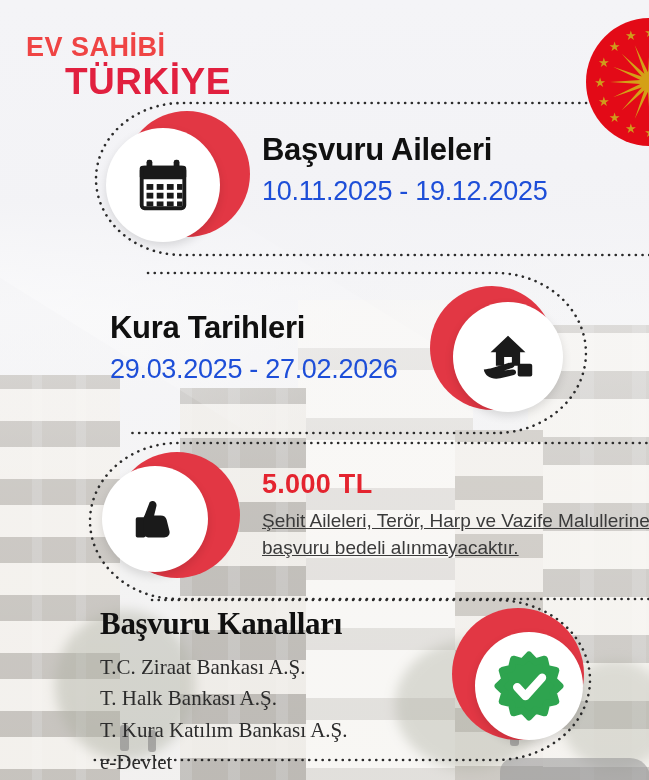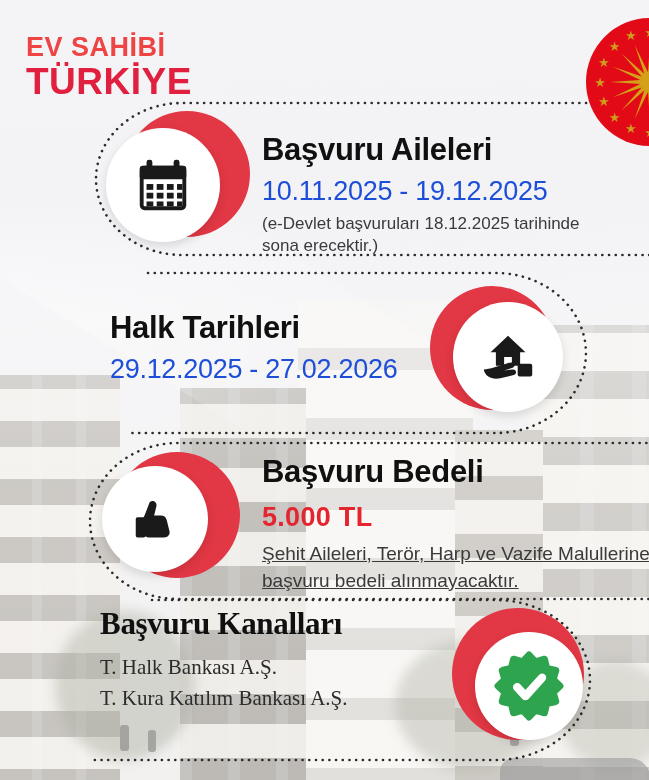--- a/index.html
+++ b/index.html
@@ -37,21 +37,21 @@
     background:linear-gradient(180deg,rgba(244,244,247,1) 0%,rgba(243,243,246,.97) 26%,rgba(252,252,253,.62) 40%,rgba(255,255,255,.47) 62%,rgba(255,255,255,.4) 100%);}
   .streak1{position:absolute;z-index:1;left:-120px;top:-80px;width:560px;height:420px;transform:rotate(32deg);
     background:linear-gradient(90deg,rgba(255,255,255,.8),rgba(255,255,255,0));}
   .streak2{position:absolute;z-index:1;left:240px;top:-60px;width:420px;height:380px;transform:rotate(32deg);
     background:linear-gradient(90deg,rgba(214,214,219,.35),rgba(255,255,255,0));}
   
   .overlay-svg{position:absolute;left:0;top:0;z-index:2;}
   
   .logo{position:absolute;left:26px;top:34px;z-index:3;line-height:1;}
   .logo-line1{font-weight:bold;font-size:27px;letter-spacing:.5px;color:#ef4444;}
-  .logo-line2{font-weight:bold;font-size:37px;letter-spacing:.5px;color:#e1203f;margin-top:2px;}
+  .logo-line2{font-weight:bold;font-size:37px;letter-spacing:.5px;color:#e1203f;margin-top:2px;margin-left:39px;}
   
   .seal{position:absolute;left:578px;top:8px;z-index:3;}
   
   .icon-wrap{position:absolute;z-index:3;}
   .circle{position:absolute;border-radius:50%;}
   .red-c{background:#e23744;}
   .white-c{background:#ffffff;display:flex;align-items:center;justify-content:center;
     box-shadow:0 4px 10px rgba(0,0,0,.12);}
   
   .sec-text{position:absolute;z-index:4;color:#101010;}
@@ -143,29 +143,25 @@
           <rect x="25.5" y="49" width="7" height="5"></rect>
           <rect x="36" y="49" width="7" height="5"></rect>
           <rect x="46.5" y="49" width="5.5" height="5"></rect>
       </g>
     </svg>
   </div>
 </div>
 <div class="sec-text" style="left:262px;top:134px;">
   <div class="sec-title">Başvuru Aileleri</div>
   <div class="sec-date">10.11.2025 - 19.12.2025</div>
-  <div class="sec-note">
-    <div class="nowrap">(e-Devlet başvuruları 18.12.2025 tarihinde</div>
-    <div>sona erecektir.)</div>
-  </div>
 </div>
 
 <div class="sec-text" style="left:110px;top:312px;">
-  <div class="sec-title">Halk Tarihleri</div>
-  <div class="sec-date">29.12.2025 - 27.02.2026</div>
+  <div class="sec-title">Kura Tarihleri</div>
+  <div class="sec-date">29.03.2025 - 27.02.2026</div>
 </div>
 <div class="icon-wrap" style="left:424px;top:280px;width:150px;height:140px;">
   <div class="circle red-c" style="left:6px;top:6px;width:124px;height:124px;"></div>
   <div class="circle white-c" style="left:29px;top:22px;width:110px;height:110px;">
     <svg width="62" height="62" viewBox="0 0 64 64">
       <path d="M32 10 L50 27 H44.5 V41 H36 v-9 h-8 v9 h-8.5 V27 H14 Z" fill="#1a1a1a"></path>
       <rect x="42" y="39" width="15" height="13" rx="2" fill="#1a1a1a"></rect>
       <path d="M7 45 c1 7 9 11 17 9 l14 -3.5 c3.5 -1 3 -6 -1.5 -5.5 l-8.5 1 c9 -2.5 11.5 -3.5 10.5 -6.5 c-0.8 -2.6 -4 -2 -7 -1 l-15 4.5 c-4 1.2 -6 1 -9.5 2 z" fill="#1a1a1a"></path>
     </svg>
   </div>
@@ -174,33 +170,34 @@
 <div class="icon-wrap" style="left:96px;top:448px;width:150px;height:140px;">
   <div class="circle red-c" style="left:18px;top:4px;width:126px;height:126px;"></div>
   <div class="circle white-c" style="left:6px;top:18px;width:106px;height:106px;">
     <svg width="56" height="56" viewBox="0 0 64 64">
       <rect x="10" y="30" width="11" height="23" rx="2" fill="#1a1a1a"></rect>
       <path d="M24 53 h18.5 c4 0 7 -3.2 6 -7.2 l-3.2 -13 c-0.8 -3 -3.2 -4.8 -6.8 -4.8 h-7.5 l2.6 -10.5 c1 -4 -2.6 -7.3 -5.8 -5.8 l-1.8 0.9 -5.6 14.4 -1.4 3 v21 z" fill="#1a1a1a"></path>
     </svg>
   </div>
 </div>
 <div class="sec-text" style="left:262px;top:456px;">
-  <div class="sec-title">Başvuru Bedeli</div>
   <div class="amount">5.000 TL</div>
   <div class="body-note">
     <div class="nowrap">Şehit Aileleri, Terör, Harp ve Vazife Malullerine</div>
     <div class="nowrap">başvuru bedeli alınmayacaktır.</div>
   </div>
 </div>
 
 <div class="sec-text" style="left:100px;top:608px;font-family:Liberation Serif, serif;">
   <div class="sec-title">Başvuru Kanalları</div>
   <div class="channels">
+    <div>T.C. Ziraat Bankası A.Ş.</div>
     <div>T. Halk Bankası A.Ş.</div>
     <div class="nowrap">T. Kura Katılım Bankası A.Ş.</div>
+    <div>e-Devlet</div>
   </div>
 </div>
 <div class="icon-wrap" style="left:448px;top:602px;width:150px;height:150px;">
   <div class="circle red-c" style="left:4px;top:6px;width:132px;height:132px;"></div>
   <div class="circle white-c" style="left:27px;top:30px;width:108px;height:108px;">
     <svg width="76" height="76" viewBox="0 0 64 64">
       <polygon fill="#2ea44f" stroke="#2ea44f" stroke-width="6" stroke-linejoin="round" points="58,32 52.3,37.4 54.5,45 46.8,46.8 45,54.5 37.4,52.3 32,58 26.6,52.3 19,54.5 17.2,46.8 9.5,45 11.7,37.4 6,32 11.7,26.6 9.5,19 17.2,17.2 19,9.5 26.6,11.7 32,6 37.4,11.7 45,9.5 46.8,17.2 54.5,19 52.3,26.6"></polygon>
       <polyline points="22,33 29,40.5 43,25" fill="none" stroke="#ffffff" stroke-width="7" stroke-linecap="round" stroke-linejoin="round"></polyline>
     </svg>
   </div>

